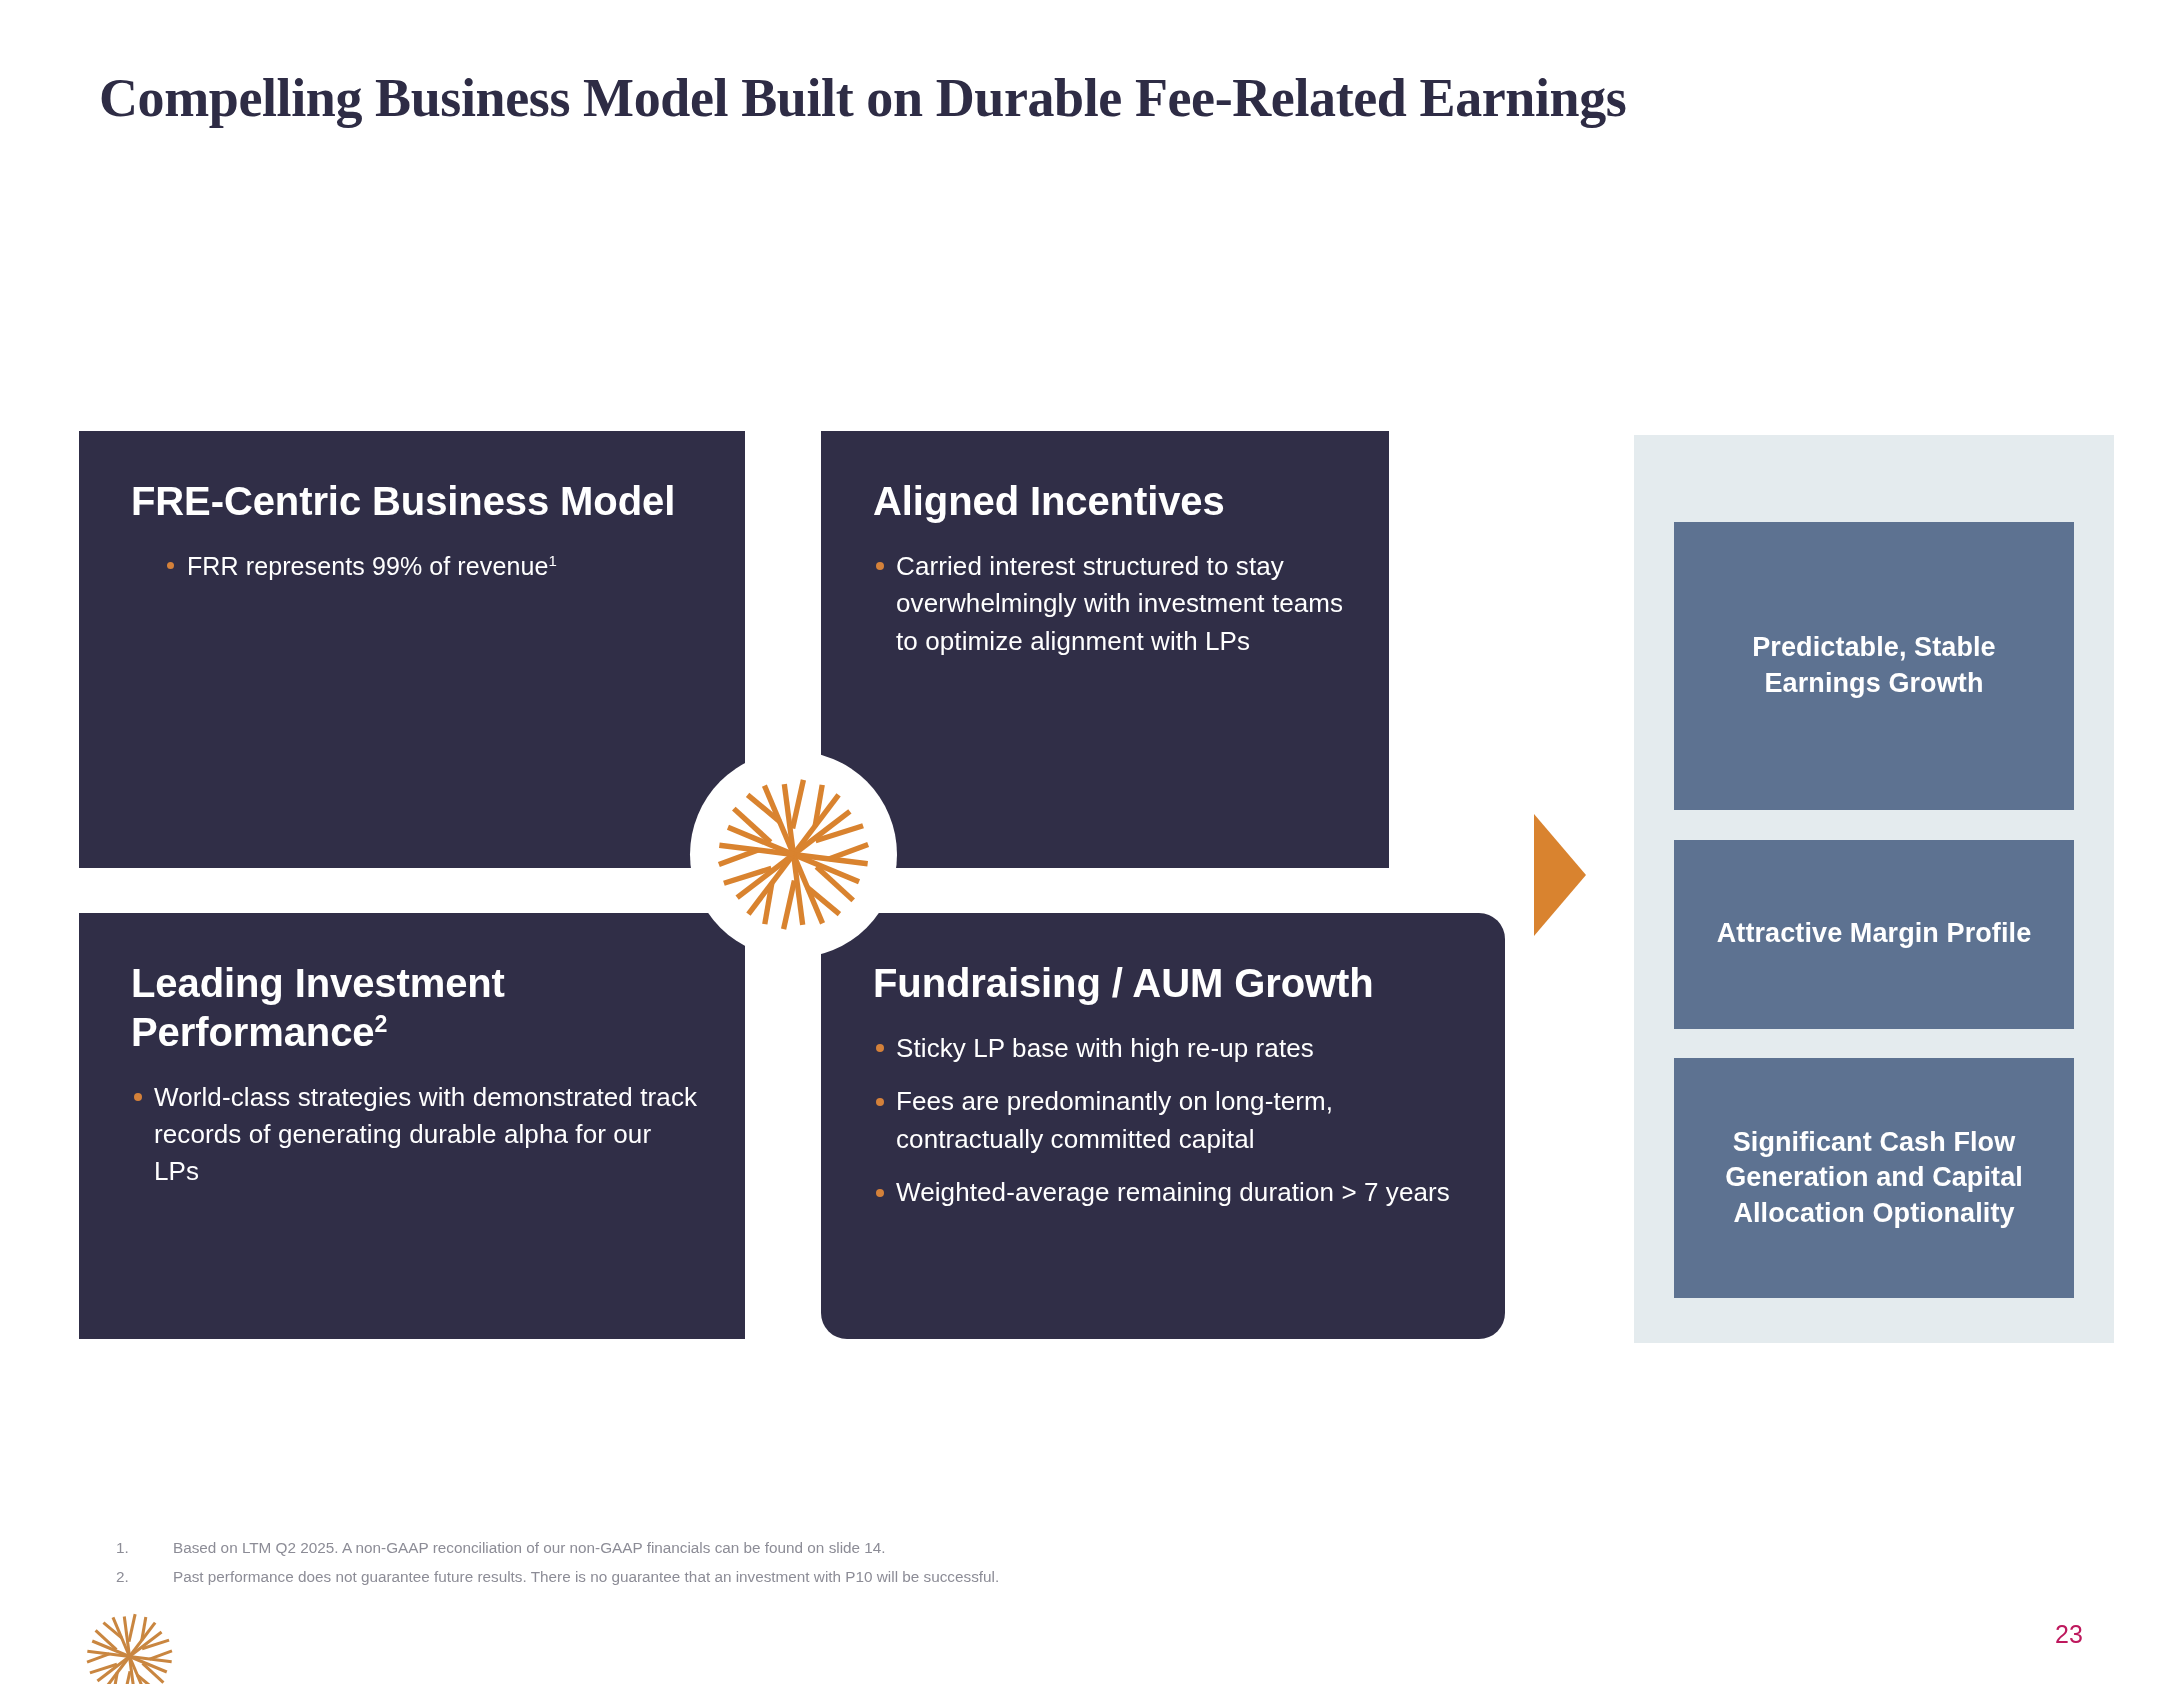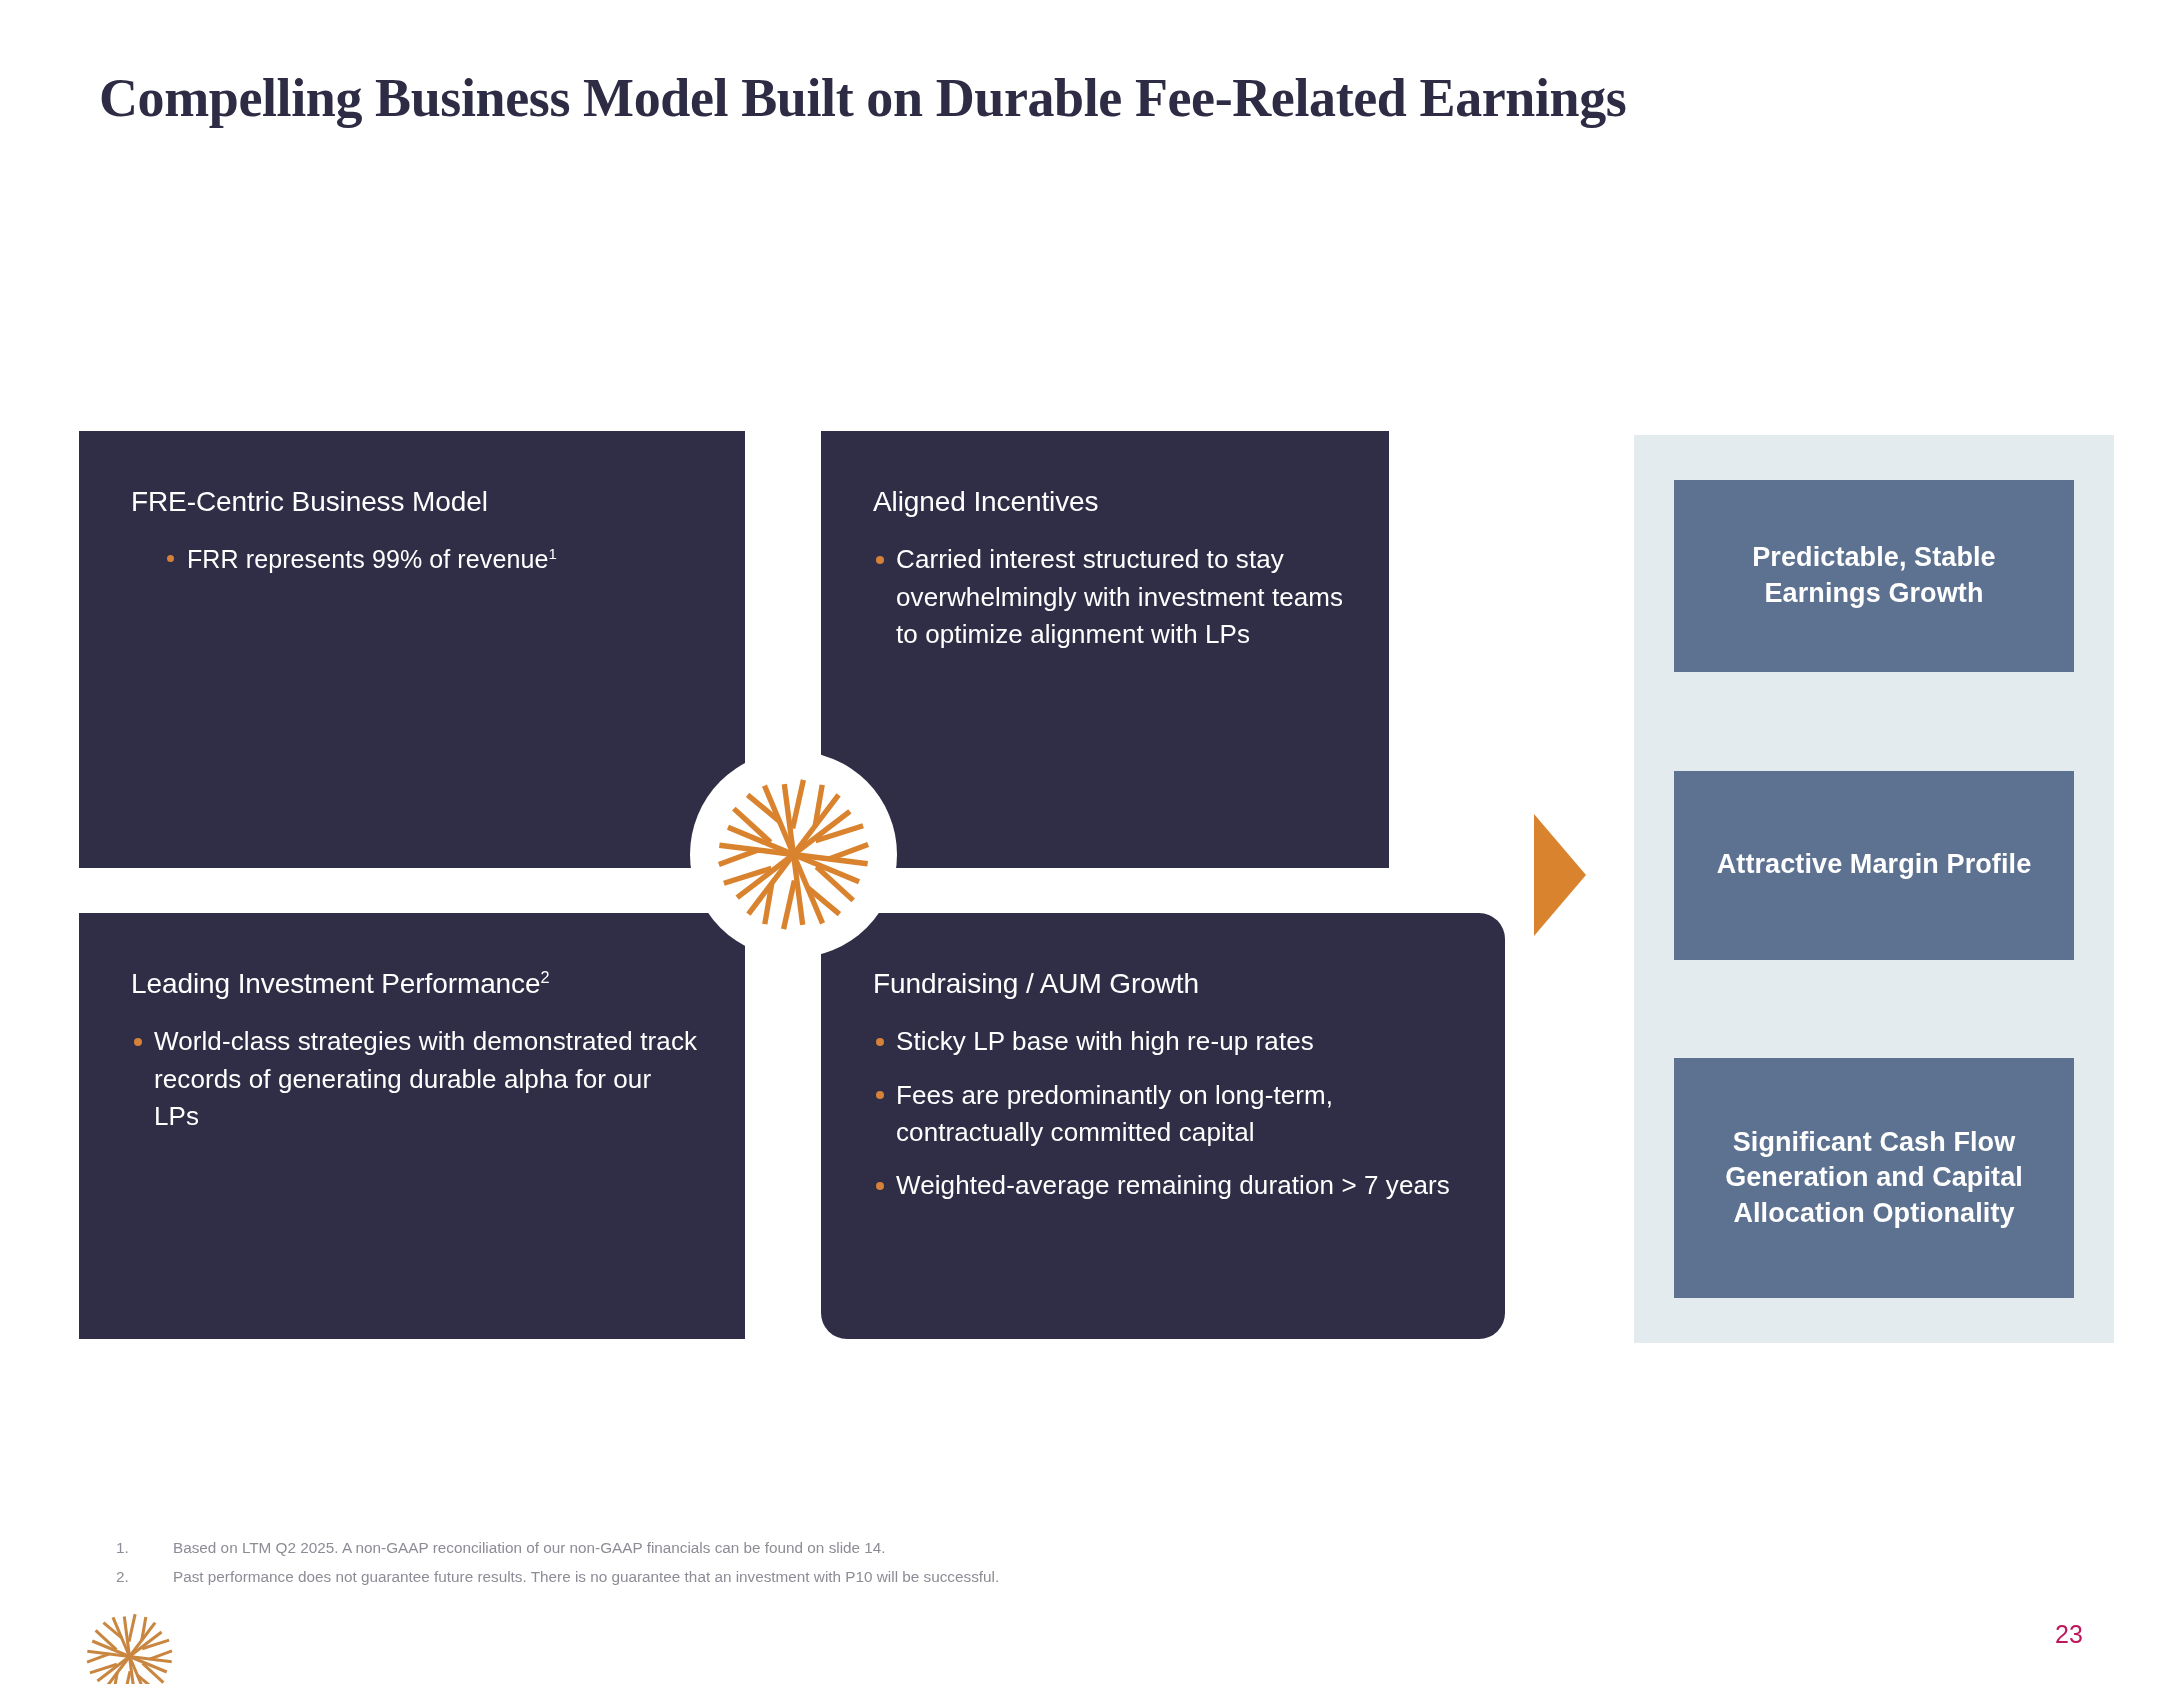--- a/index.html
+++ b/index.html
@@ -35,24 +35,24 @@
     box-sizing: border-box;
     padding: 38px 42px 29px 52px;
   }
   .quad-tl { left: 79px;  top: 431px;  width: 666px; height: 437px; }
   .quad-tr { left: 821px; top: 431px;  width: 568px; height: 437px; }
   .quad-bl { left: 79px;  top: 913px; width: 666px; height: 426px; }
   .quad-br { left: 821px; top: 913px; width: 684px; height: 426px; border-radius: 26px; }
 
   .quad-heading {
     color: #ffffff;
-    font-size: 28px;
-    font-weight: 400;
+    font-size: 40px;
+    font-weight: 700;
     line-height: 1.22;
-    margin: 16px 0 22px 0;
+    margin: 8px 0 22px 0;
     letter-spacing: -0.1px;
   }
   .quad-heading sup {
     font-size: 0.58em;
     vertical-align: super;
     line-height: 0;
   }
 
   .bullets { margin: 0; padding: 0; list-style: none; }
   .bullet {
@@ -141,21 +141,21 @@
     align-items: center;
     justify-content: center;
     text-align: center;
     font-size: 27px;
     font-weight: 700;
     line-height: 1.32;
     letter-spacing: 0.1px;
     padding: 13px 17.5px;
     box-sizing: border-box;
   }
-  .outcome-box-1 { height: 192px; }
+  .outcome-box-1 { height: 288px; margin-top: 42px; }
   .outcome-box-2 { height: 189px; }
   .outcome-box-3 { height: 240px; align-items: center; }
 
   
   .footnotes {
     position: absolute;
     left: 116px;
     top: 1533px;
     width: 1601px;
   }

